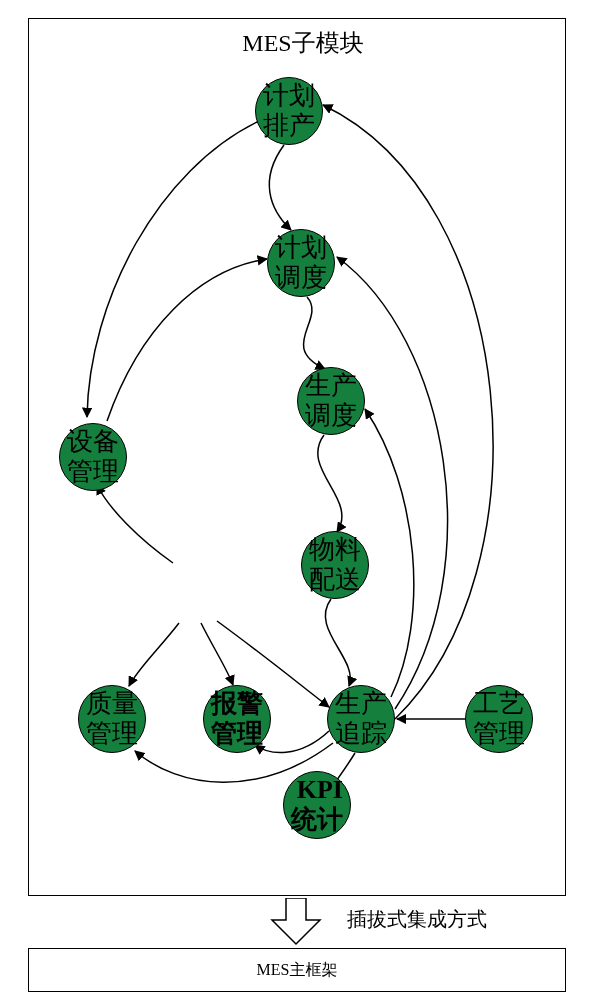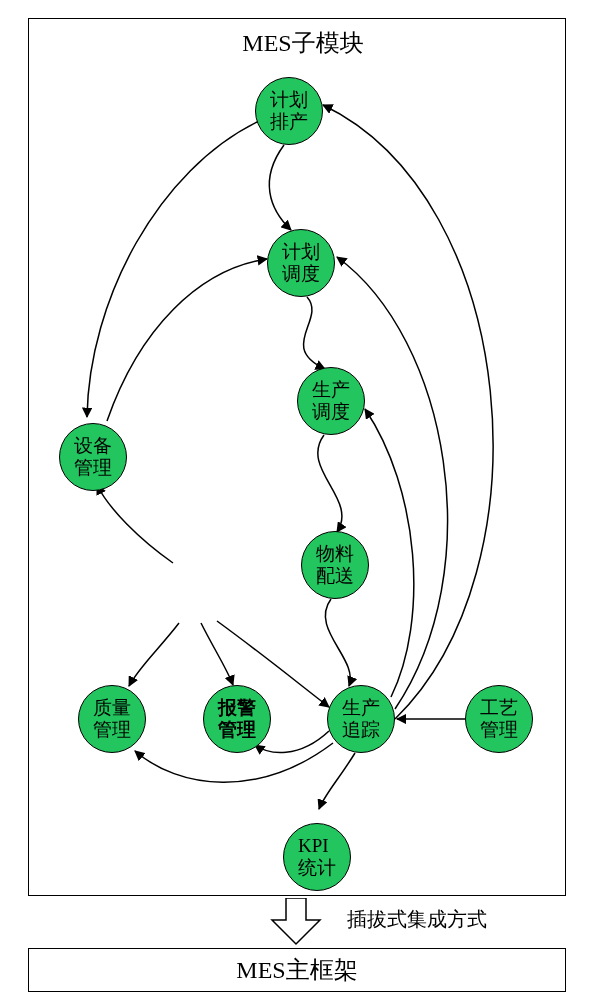--- a/index.html
+++ b/index.html
@@ -26,26 +26,26 @@
     font-size: 24px;
     text-align: left;
     margin-left: 6px;
   }
   .node {
     position: absolute;
     width: 68px;
     height: 68px;
     border: 1.5px solid #000;
     border-radius: 50%;
-    background: #22c55e;
+    background: #15803d;
     display: flex;
     align-items: center;
     justify-content: center;
-    text-align: left;
-    font-size: 19px;
+    text-align: right;
+    font-size: 26px;
     line-height: 1.15;
     z-index: 10;
   }
   .svg-layer {
     position: absolute;
     left: 0;
     top: 0;
     width: 538px;
     height: 878px;
     z-index: 5;
@@ -57,39 +57,39 @@
   }
   .bottom-box {
     position: absolute;
     left: 28px;
     width: 538px;
     height: 44px;
     border: 1.5px solid #000;
     display: flex;
     align-items: center;
     justify-content: center;
-    font-size: 24px;
+    font-size: 16px;
   }
 </style>
 </head>
 <body>
 
 <div class="container">
   <div class="container-title">MES子模块</div>
 
   <div class="node" style="left:226px; top:58px;">计划<br>排产</div>
   <div class="node" style="left:238px; top:210px;">计划<br>调度</div>
   <div class="node" style="left:268px; top:348px;">生产<br>调度</div>
   <div class="node" style="left:30px;  top:404px;">设备<br>管理</div>
   <div class="node" style="left:272px; top:512px;">物料<br>配送</div>
   <div class="node" style="left:49px;  top:666px;">质量<br>管理</div>
   <div class="node" style="left:174px; top:666px;font-weight:bold;">报警<br>管理</div>
   <div class="node" style="left:298px; top:666px;">生产<br>追踪</div>
   <div class="node" style="left:436px; top:666px;">工艺<br>管理</div>
-  <div class="node" style="left:254px; top:804px;">KPI<br>统计</div>
+  <div class="node" style="left:254px; top:752px;font-weight:bold;">KPI<br>统计</div>
 
   <svg class="svg-layer" viewBox="0 0 538 878">
     <defs>
       <marker id="ah" viewBox="0 0 10 10" refX="9" refY="5" markerWidth="7" markerHeight="7" orient="auto-start-reverse">
         <path d="M 0 0 L 10 5 L 0 10 z" fill="#000"></path>
       </marker>
     </defs>
 
     <path d="M 255 126 C 230 160, 240 190, 262 211" fill="none" stroke="#000" stroke-width="1.5" marker-end="url(#ah)"></path>
 

